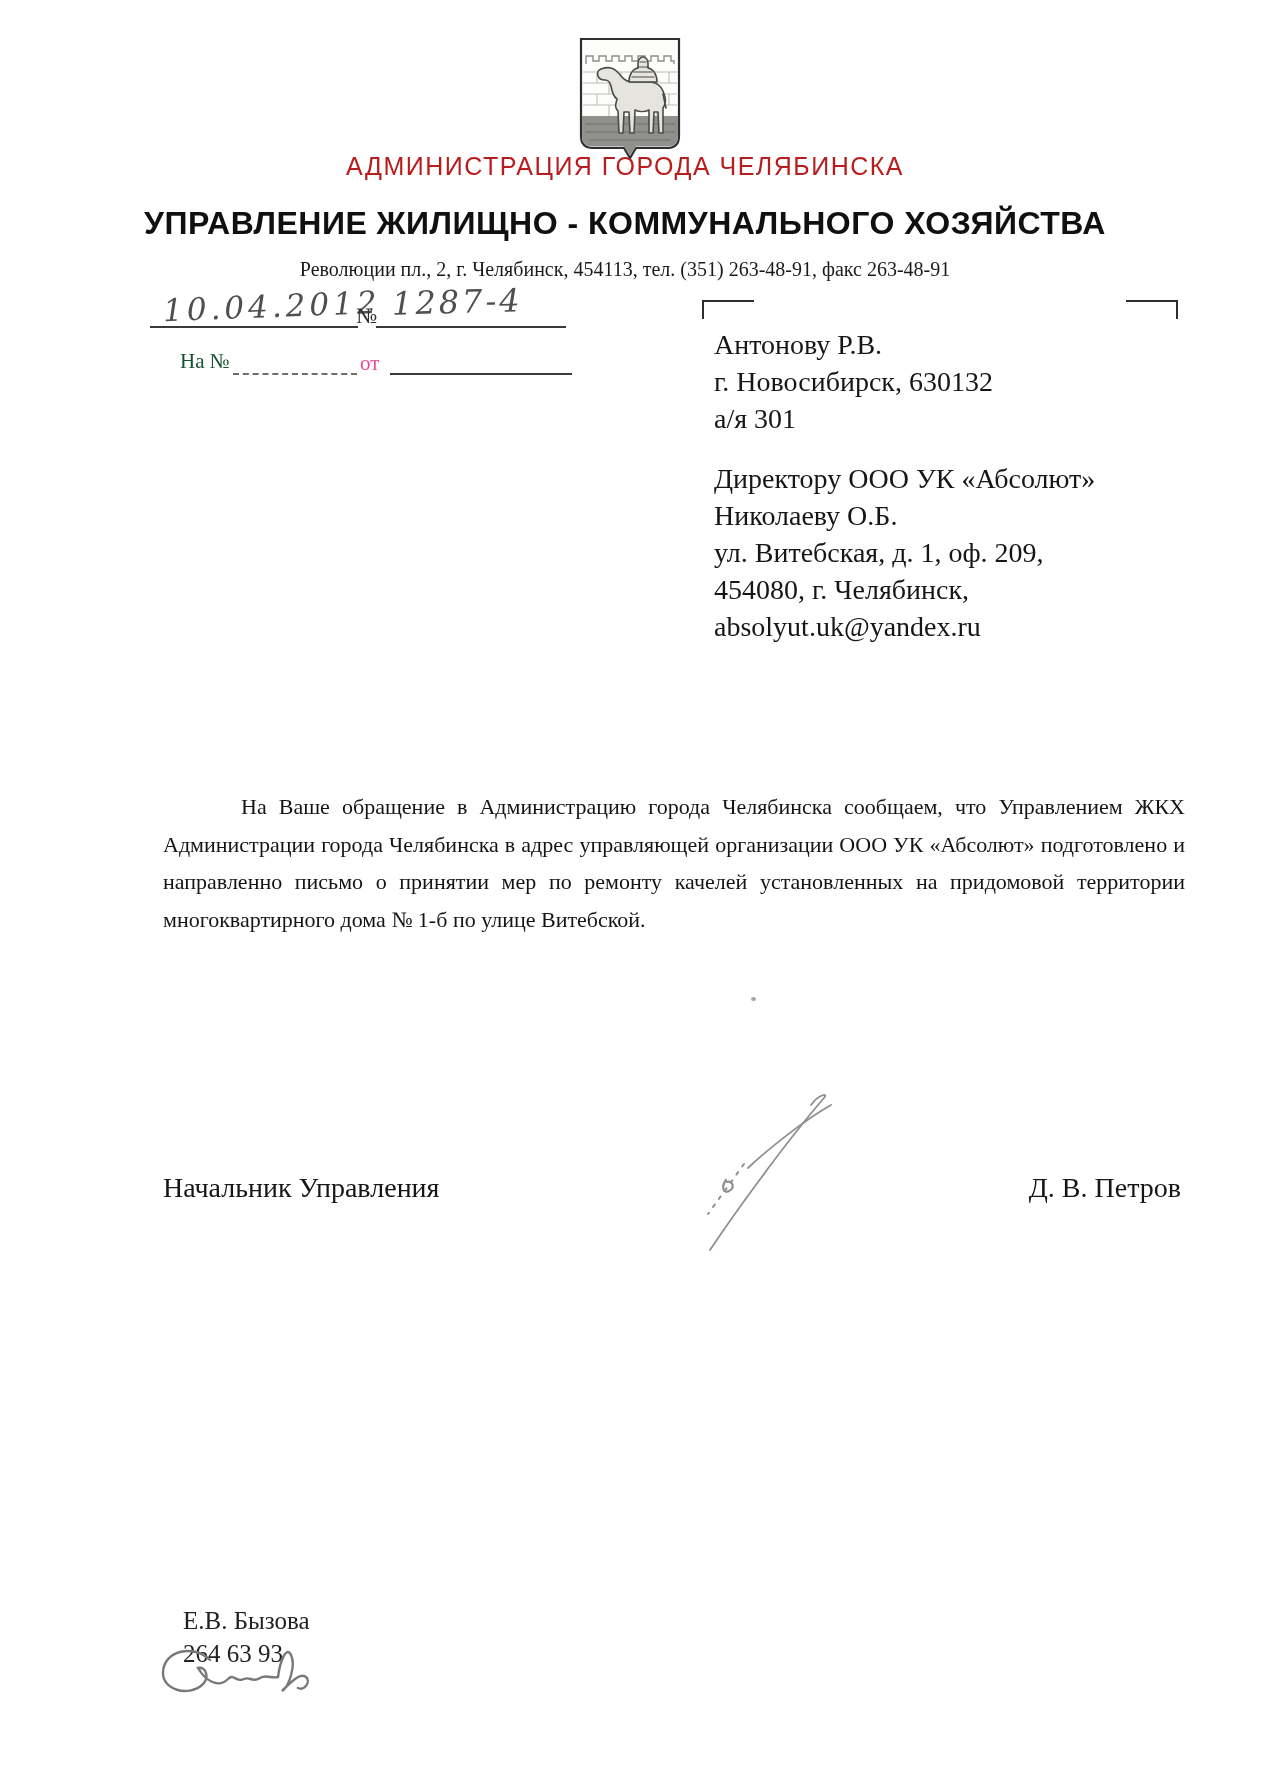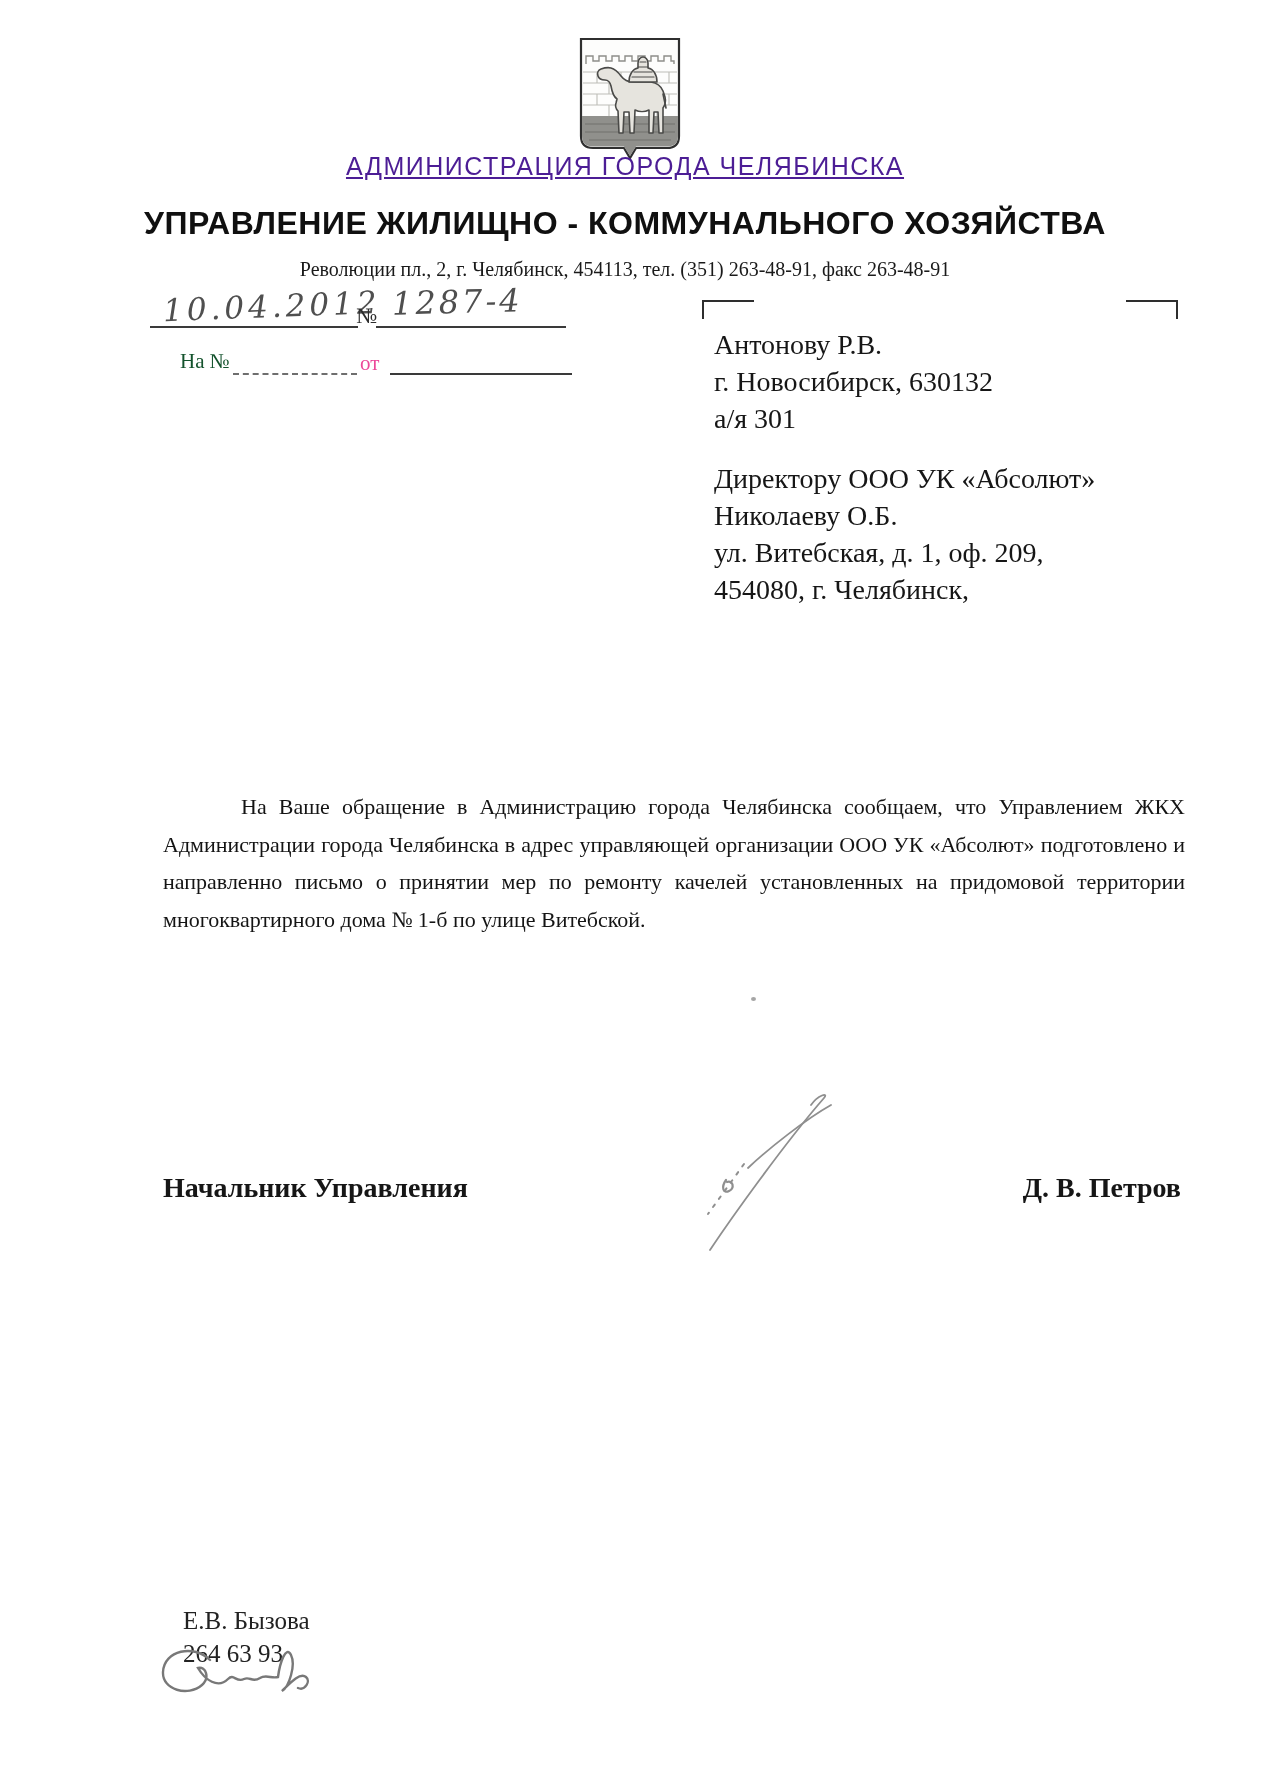--- a/index.html
+++ b/index.html
@@ -11,21 +11,21 @@
     font-family:"Liberation Serif", serif;
     color:#1c1c1c;
     overflow:hidden;
   }
   
   .emblem { position:absolute; left:577px; top:36px; width:106px; height:126px; }
   .org-parent {
     position:absolute; left:0; top:152px; width:1250px;
     text-align:center;
     font-family:"Liberation Sans", sans-serif;
-    font-size:25px; letter-spacing:1.5px; color:#4c1d95;text-decoration:underline;
+    font-size:25px; letter-spacing:1.5px; color:#b91c1c;
   }
   .org-name {
     position:absolute; left:0; top:205px; width:1250px;
     text-align:center;
     font-family:"Liberation Sans", sans-serif;
     font-weight:700; font-size:32px; letter-spacing:0.5px; color:#101010;
   }
   .org-address {
     position:absolute; left:0; top:258px; width:1250px;
     text-align:center;
@@ -60,21 +60,21 @@
   
   .body-text {
     position:absolute; left:163px; top:788px; width:1022px;
     font-size:22px; line-height:37.5px; text-align:justify; color:#141414;
   }
   .body-text p { margin:0; text-indent:78px; }
   
   .sign-row {
     position:absolute; left:163px; top:1172px; width:1018px;
     display:flex; justify-content:space-between;
-    font-size:28px; color:#161616;font-weight:bold;
+    font-size:28px; color:#161616;
   }
   .sig-main   { position:absolute; left:688px; top:1082px; width:160px; height:180px; }
   .sig-footer { position:absolute; left:148px; top:1632px; width:185px; height:80px; }
   
   .executor { position:absolute; left:183px; top:1604px; font-size:25px; line-height:33px; color:#222; }
   .speck { position:absolute; left:751px; top:997px; width:5px; height:4px; background:#a5a5a5; border-radius:50%; }
 </style>
 </head>
 <body>
 
@@ -121,20 +121,21 @@
   <div class="recip recip-1">
     <div>Антонову Р.В.</div>
     <div>г. Новосибирск, 630132</div>
     <div>а/я 301</div>
   </div>
   <div class="recip recip-2">
     <div>Директору ООО УК «Абсолют»</div>
     <div>Николаеву О.Б.</div>
     <div>ул. Витебская, д. 1, оф. 209,</div>
     <div>454080, г. Челябинск,</div>
+    <div>absolyut.uk@yandex.ru</div>
   </div>
 
   <div class="body-text">
     <p>На Ваше обращение в Администрацию города Челябинска сообщаем, что Управлением ЖКХ Администрации города Челябинска в адрес управляющей организации ООО УК «Абсолют» подготовлено и направленно письмо о принятии мер по ремонту качелей установленных на придомовой территории многоквартирного дома № 1-б по улице Витебской.</p>
   </div>
 
   <div class="speck"></div>
 
   <div class="sign-row">
     <span>Начальник Управления</span>

